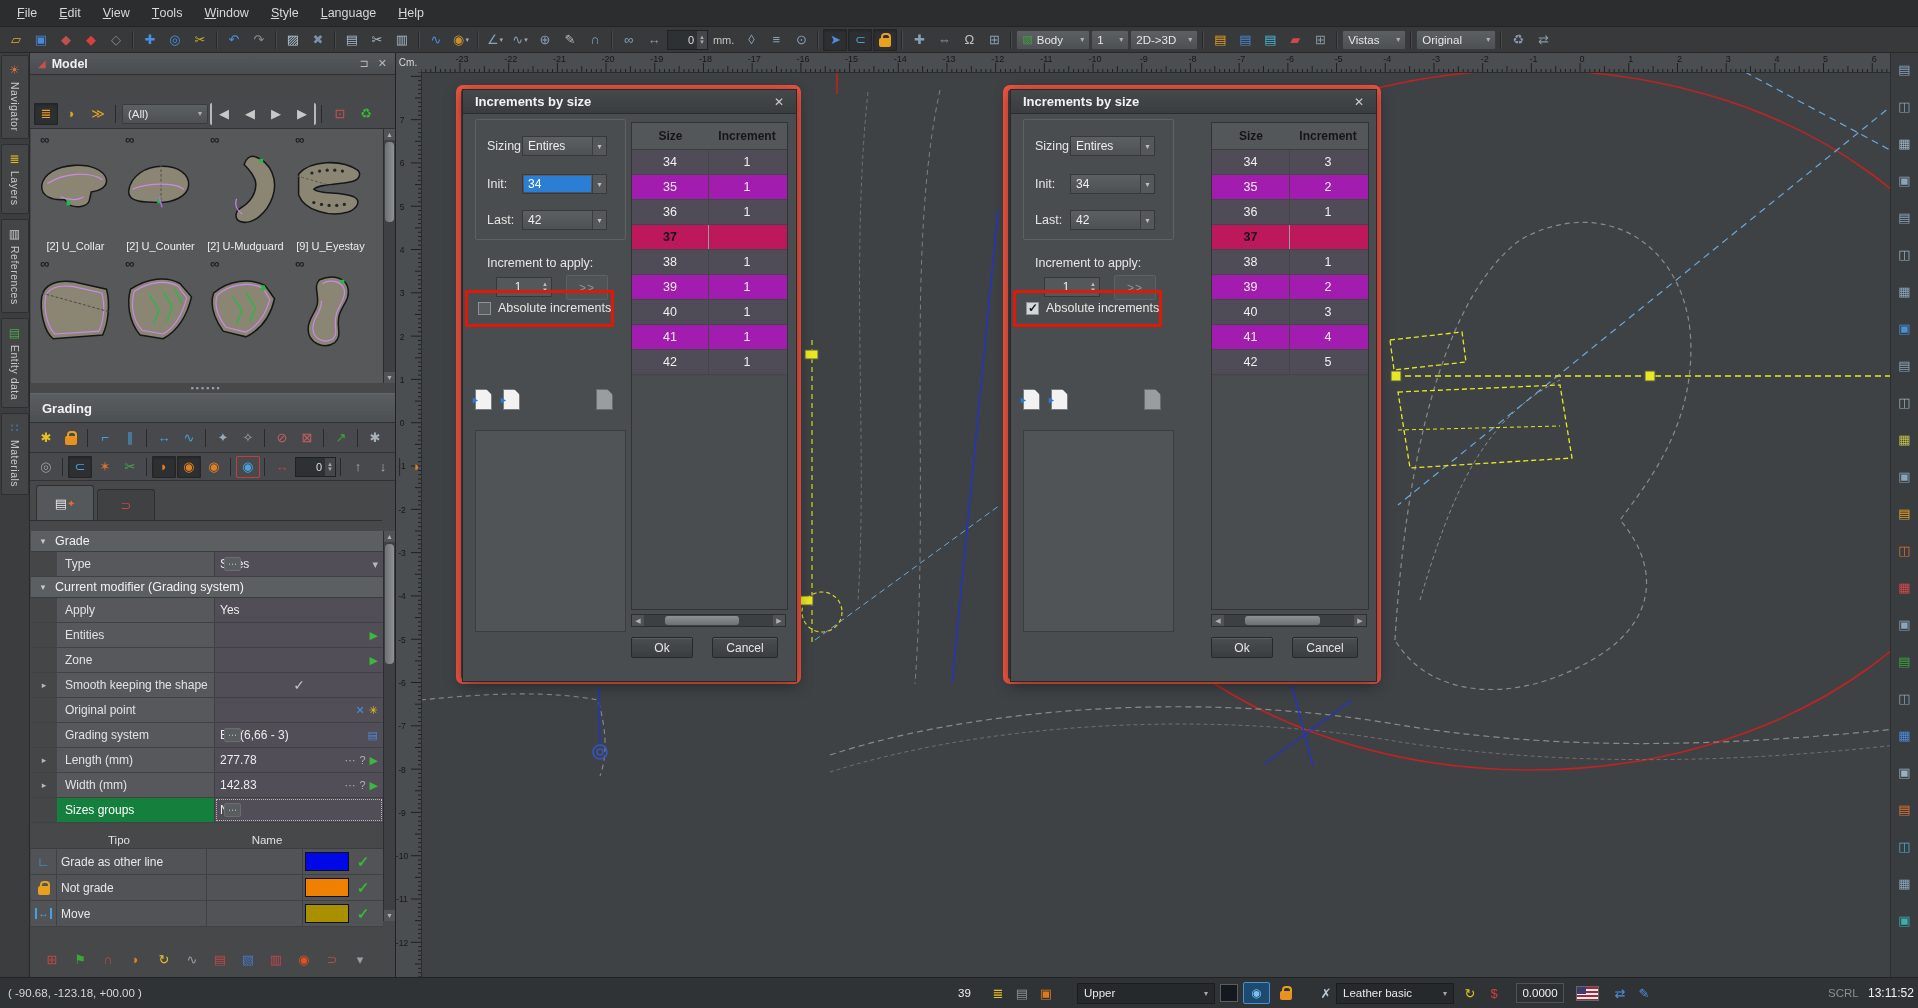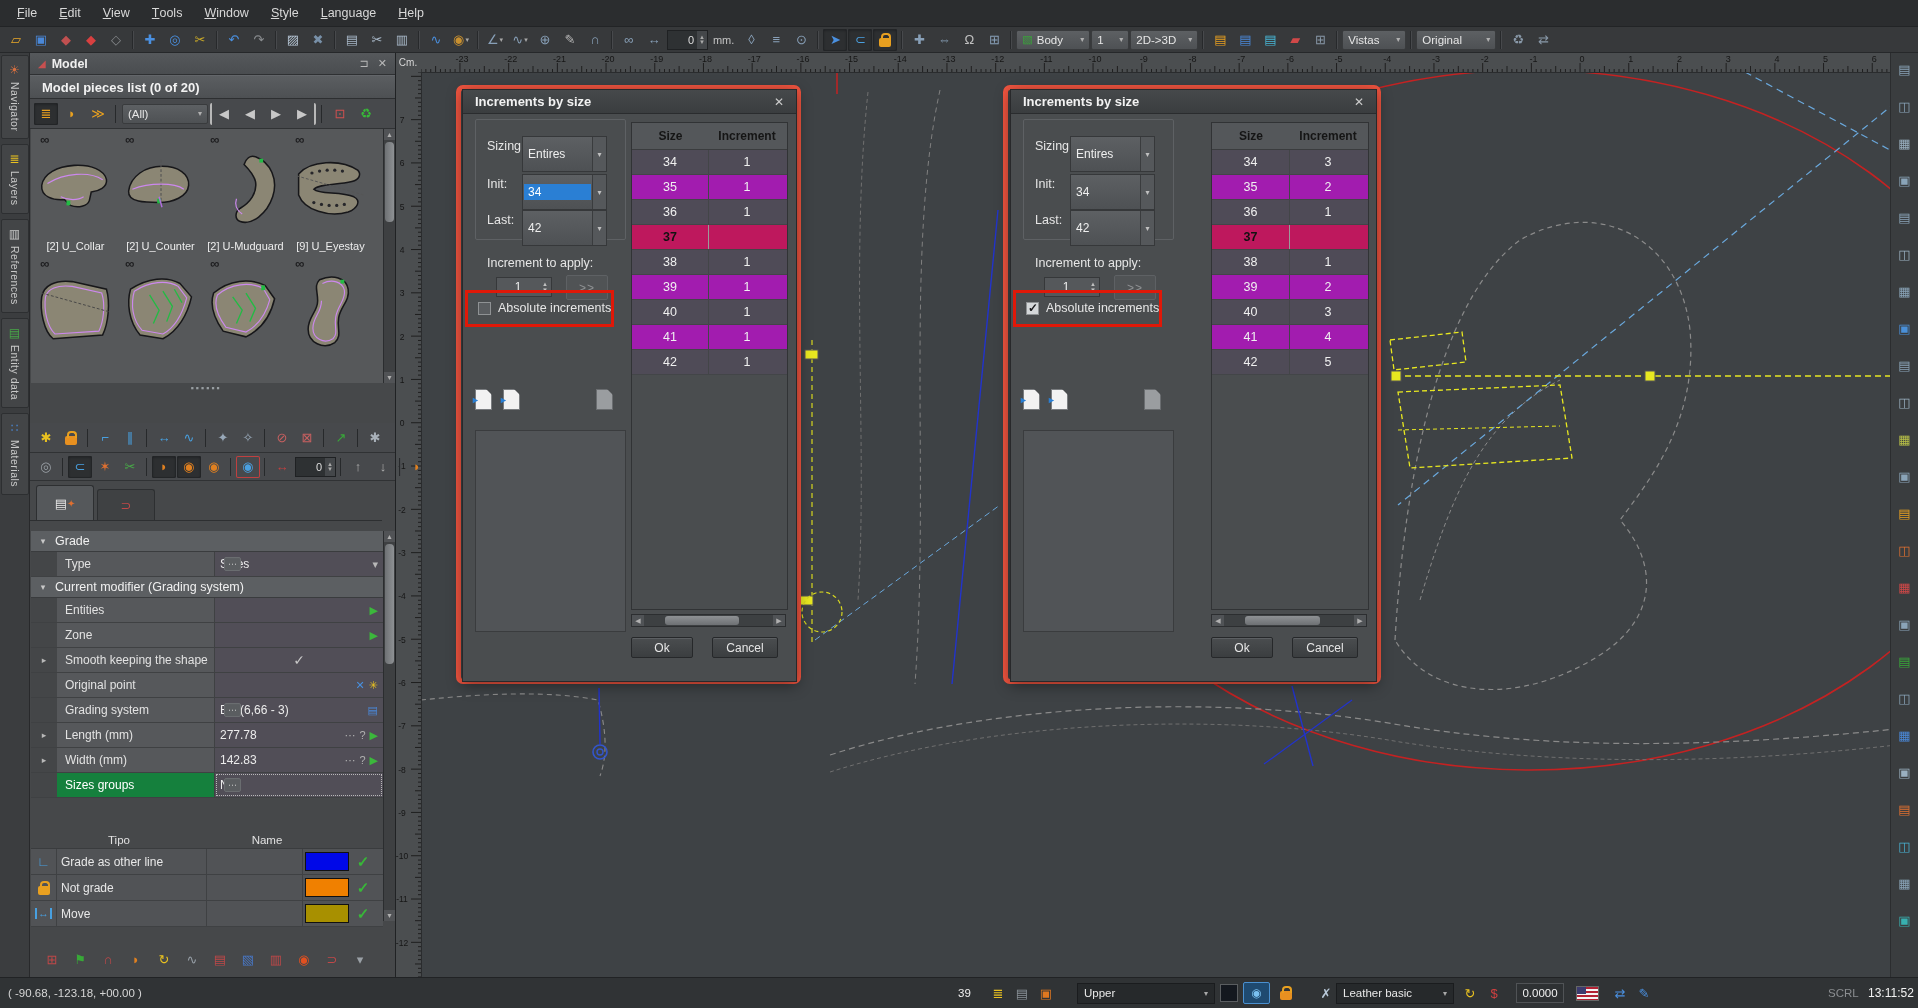--- a/index.html
+++ b/index.html
@@ -110,21 +110,21 @@
   
   .anno-outline{position:absolute;border:5px solid #f25540;border-radius:7px;z-index:9;pointer-events:none;box-sizing:border-box}
   .anno-box{position:absolute;border:3px solid #e01808;z-index:12;pointer-events:none;box-sizing:border-box}
   .dialog{position:absolute;background:#4a4d4f;border:1px solid #28292b;box-shadow:0 3px 14px rgba(0,0,0,.45);z-index:10}
   .dlg-title{position:absolute;left:0;top:0;width:100%;height:24px;background:linear-gradient(#46494b,#3a3d3f);
              border-bottom:1px solid #2a2c2e;display:flex;align-items:center;padding:0 12px;box-sizing:border-box}
   .dlg-title-t{font-weight:bold;font-size:13px;color:#f2f2f2}
   .dlg-close{margin-left:auto;color:#cccccc;font-size:12px;cursor:default}
   .grp{position:absolute;border:1px solid #5e6164;border-radius:2px}
   .dlg-lbl{position:absolute;font-size:12.5px;color:#e6e6e6}
-  .ddl{position:absolute;height:36px;background:linear-gradient(#5d6063,#4e5154);border:1px solid #36383a;display:flex;
+  .ddl{position:absolute;height:20px;background:linear-gradient(#5d6063,#4e5154);border:1px solid #36383a;display:flex;
        align-items:center;font-size:12px;color:#efefef;box-sizing:border-box}
   .ddl .tx2{flex:1;padding:0 4px;height:16px;line-height:16px;margin:1px}
   .ddl .tx2.sel-blue{background:#2a7fd4;color:#fff}
   .ddl .ab{width:14px;height:100%;background:#55585b;border-left:1px solid #3a3c3e;display:flex;align-items:center;
            justify-content:center;font-size:8px;color:#c0c0c0;box-sizing:border-box}
   .dspin{position:absolute;height:20px;background:#55585b;border:1px solid #36383a;display:flex;align-items:center;box-sizing:border-box}
   .dspin .v{flex:1;text-align:center;font-size:12px;color:#efefef}
   .dspin .ar{display:flex;flex-direction:column;font-size:6px;color:#c0c0c0;line-height:6px;padding:0 3px;height:100%;justify-content:center}
   .dlg-apply{position:absolute;background:#505355;border:1px solid #5e6164;color:#8f9294;font-size:12px;display:flex;
              align-items:center;justify-content:center;border-radius:2px;letter-spacing:1px}
@@ -290,23 +290,20 @@
 
 <div class="left-panel">
   <div class="panel-title">
     <span class="ti">◢</span>
     <span class="t">Model</span>
     <span class="pt-right">
       <span>⊐</span>
       <span>✕</span>
     </span>
   </div>
-  <div class="sub-hdr" style="top:22px;height:24px">
-    <span>Model pieces list (0 of 20)</span>
-  </div>
   <div class="pieces-tb">
       <div class="icon-btn pressed" style="color: rgb(232, 160, 32);">≣</div>
       <div class="icon-btn" style="color: rgb(232, 160, 32);">◗</div>
       <div class="icon-btn" style="color: rgb(232, 160, 32);">≫</div>
       <div class="tsep"></div>
       <div class="dd" style="width: 86px;">
         <span>(All)</span>
         <span class="arr">▾</span>
       </div>
       <div class="icon-btn" style="color: rgb(200, 200, 200); border-left: 2px solid rgb(184, 184, 184);">◀</div>
@@ -408,20 +405,23 @@
           <rect x="52" y="12" width="4" height="4" fill="#22bb44"></rect>
         </svg>
       </div>
     </div>
   <div class="vscroll" style="left:353px;top:76px;height:254px">
     <div class="vs-btn" style="top:0">▲</div>
     <div class="vs-thumb" style="top:13px;height:80px"></div>
     <div class="vs-btn" style="bottom:0">▼</div>
   </div>
   <div class="drag-dots">▪▪▪▪▪▪</div>
+  <div class="sub-hdr" style="top:340px;height:30px">
+    <span>Grading</span>
+  </div>
   <div class="gtb" style="top:370px">
       <div class="icon-btn" style="color: rgb(232, 192, 32);">✱</div>
       <div class="icon-btn">
         <span class="mini-lock" style="background: rgb(232, 144, 32);"></span>
       </div>
       <div class="tsep"></div>
       <div class="icon-btn" style="color: rgb(72, 160, 224);">⌐</div>
       <div class="icon-btn" style="color: rgb(72, 160, 224);">∥</div>
       <div class="tsep"></div>
       <div class="icon-btn" style="color: rgb(72, 160, 224);">↔</div>
@@ -480,20 +480,27 @@
         <div class="pg-name">Type</div>
         <div class="pg-val">
           <span class="pg-vt">Sizes</span>
           <span class="pg-tail" style="color: rgb(184, 184, 184);">▾</span>
           <span class="pg-tail btn" style="color: rgb(208, 208, 208);">⋯</span>
         </div>
       </div>
       <div class="pg-hdr">
         <span class="pg-hdr-ar">▾</span>
         <span class="pg-hdr-t">Current modifier (Grading system)</span>
+      </div>
+      <div class="pg-row">
+        <div class="pg-gut"></div>
+        <div class="pg-name">Apply</div>
+        <div class="pg-val">
+          <span class="pg-vt">Yes</span>
+        </div>
       </div>
       <div class="pg-row">
         <div class="pg-gut"></div>
         <div class="pg-name">Entities</div>
         <div class="pg-val">
           <span class="pg-vt"></span>
           <span class="pg-tail" style="color: rgb(60, 184, 60);">▶</span>
         </div>
       </div>
       <div class="pg-row">

